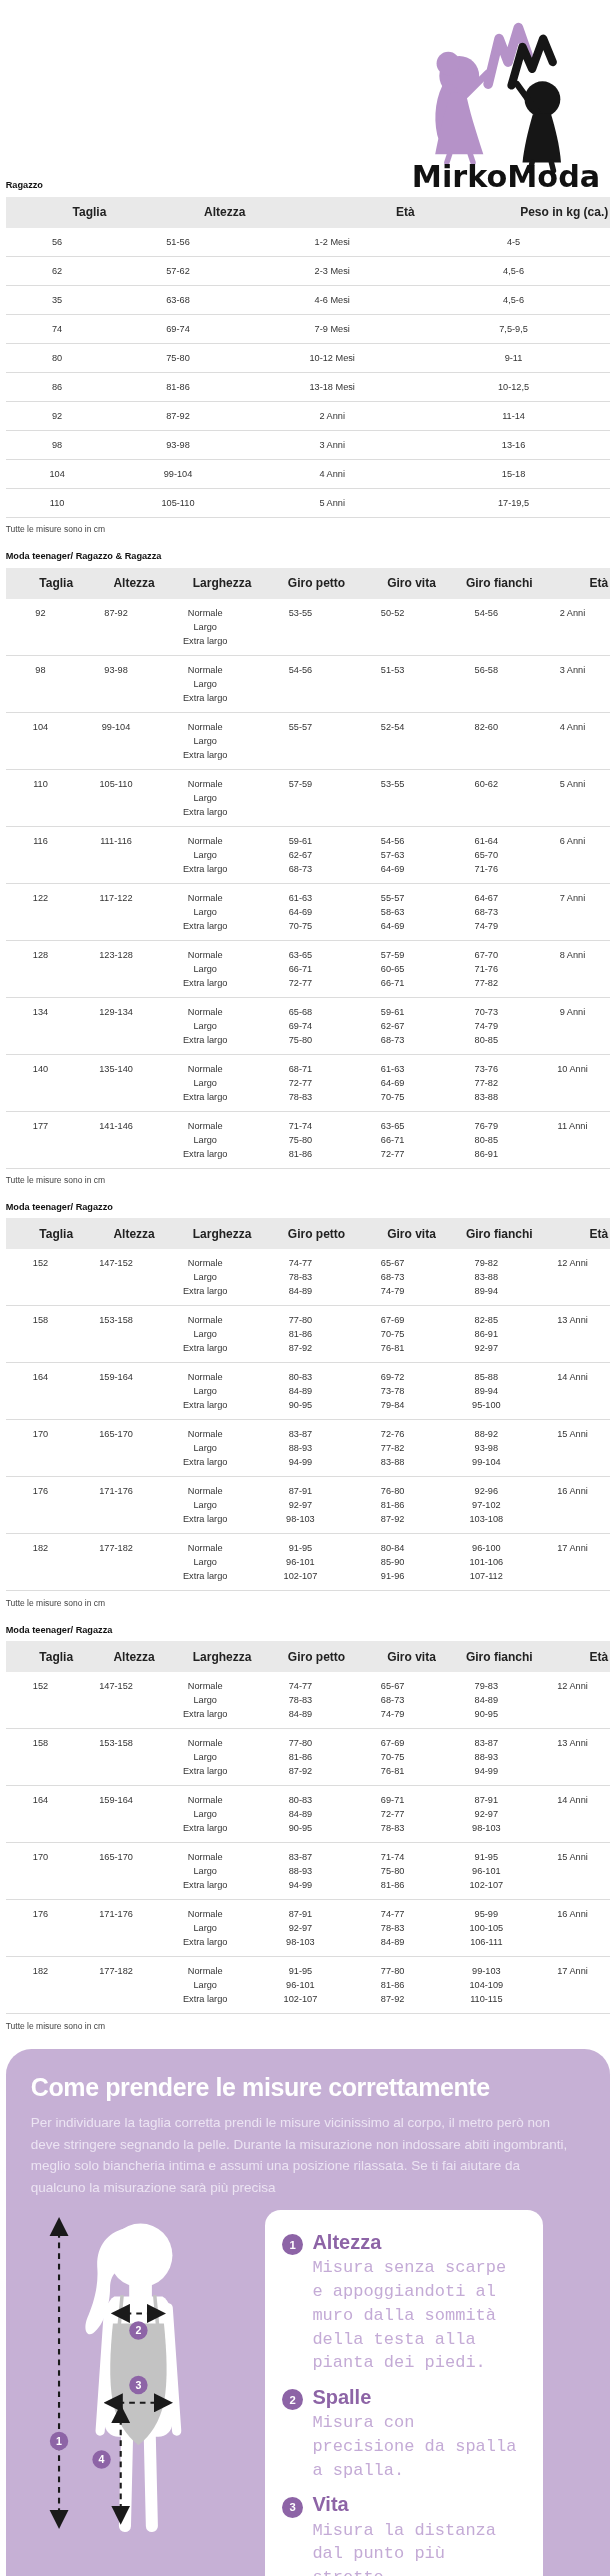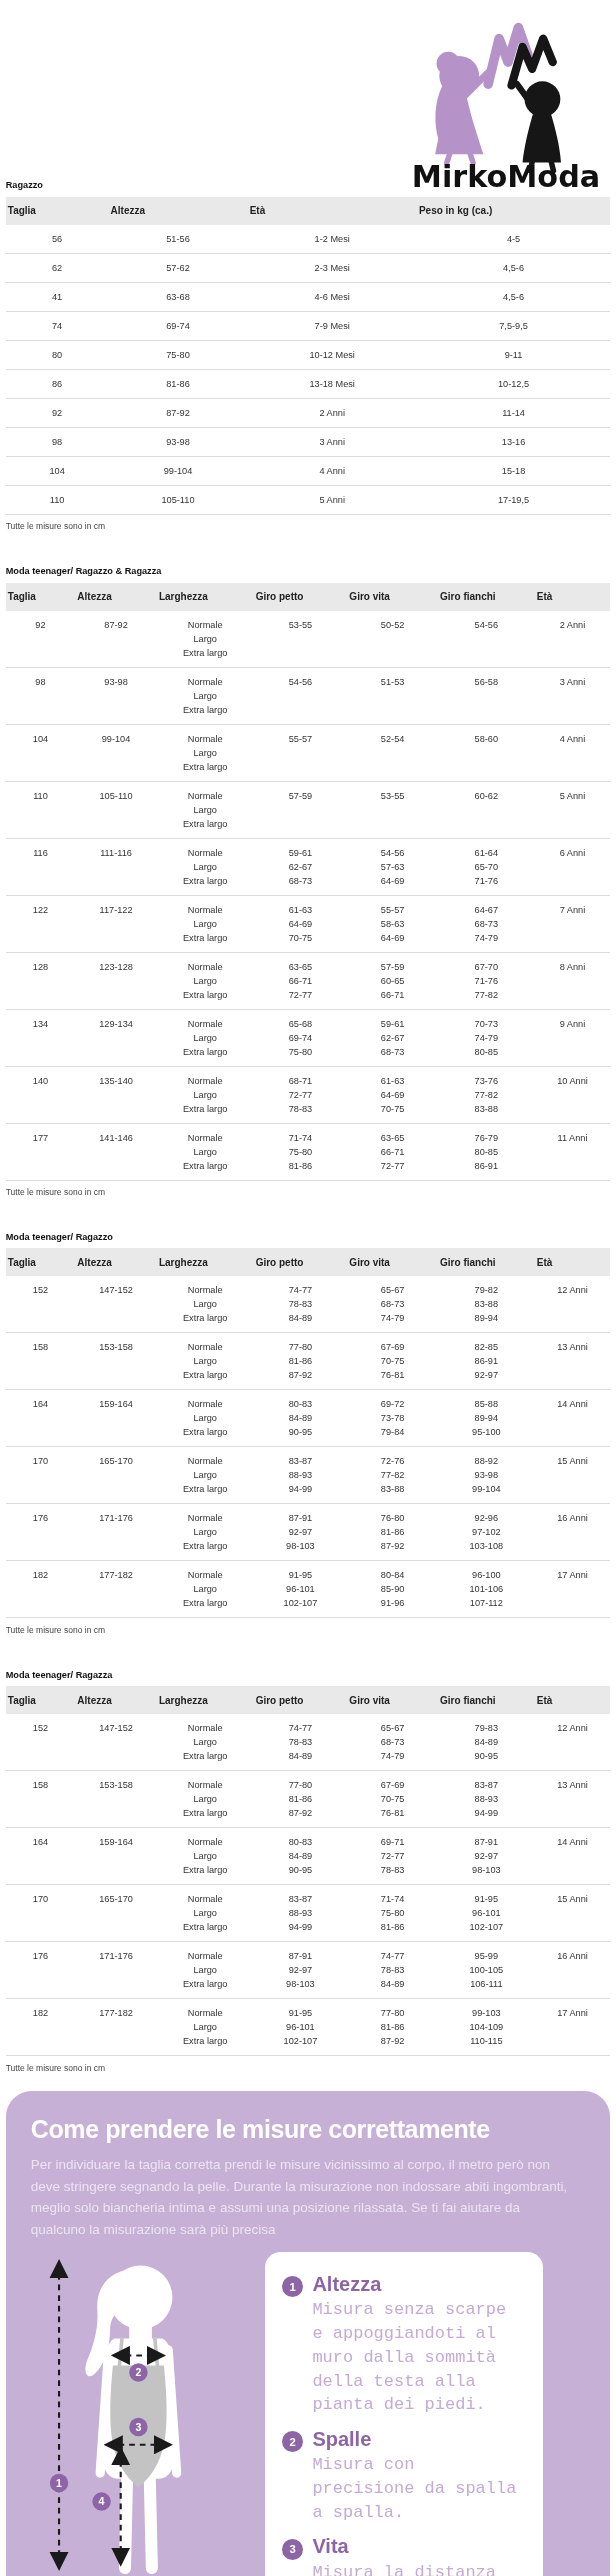--- a/index.html
+++ b/index.html
@@ -17,33 +17,33 @@
   html,body{margin:0;padding:0;background:#fff;}
   body{
     width:616px;
     font-family:"Liberation Sans", sans-serif;
     color:#222;
   }
   
   .logo-wrap{ text-align:right; padding-top:16px; height:179px; }
   
   #tables-root{ padding:0 5.7px; }
-  .size-section{ margin-top:35px; }
+  .size-section{ margin-top:17px; }
   .size-section:first-child{ margin-top:1.4px; }
   .section-title{
     font-size:9.2px; font-weight:bold; color:#111;
     margin:0 0 6.4px 0;
   }
   table.size-table{
     width:100%; border-collapse:collapse; table-layout:fixed;
   }
   table.size-table th{
     background:var(--header_bg);
-    font-size:10px; font-weight:bold; color:#222;
-    padding:8.5px 2.1px; text-align:left;
+    font-size:12px; font-weight:bold; color:#222;
+    padding:8.5px 2.1px; text-align:right;
   }
   table.size-table td{
     font-size:9.2px; color:#333; text-align:center;
     vertical-align:top; padding:7px 2.1px;
   }
   table.size-table td div{ line-height:14px; }
   table.size-table tbody tr{ border-bottom:0.7px solid #dcdcdc; }
   .unit-note{
     font-size:8.5px; color:#444; text-align:left;
     padding:6.4px 1.4px 0 0;
@@ -182,21 +182,21 @@
             </td>
             <td>
               <div>2-3 Mesi</div>
             </td>
             <td>
               <div>4,5-6</div>
             </td>
           </tr>
           <tr>
             <td>
-              <div>41</div>
+              <div>35</div>
             </td>
             <td>
               <div>63-68</div>
             </td>
             <td>
               <div>4-6 Mesi</div>
             </td>
             <td>
               <div>4,5-6</div>
             </td>
@@ -389,21 +389,21 @@
               <div>Largo</div>
               <div>Extra largo</div>
             </td>
             <td>
               <div>55-57</div>
             </td>
             <td>
               <div>52-54</div>
             </td>
             <td>
-              <div>58-60</div>
+              <div>82-60</div>
             </td>
             <td>
               <div>4 Anni</div>
             </td>
           </tr>
           <tr>
             <td>
               <div>110</div>
             </td>
             <td>

